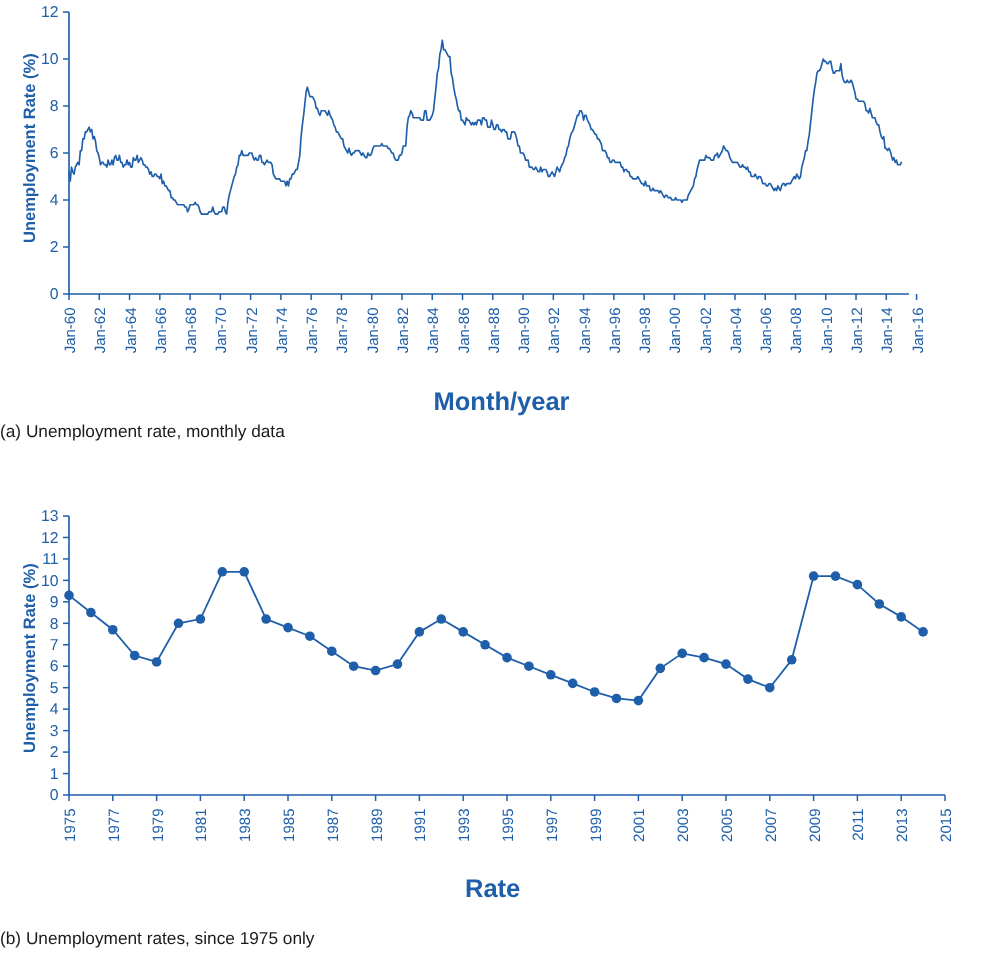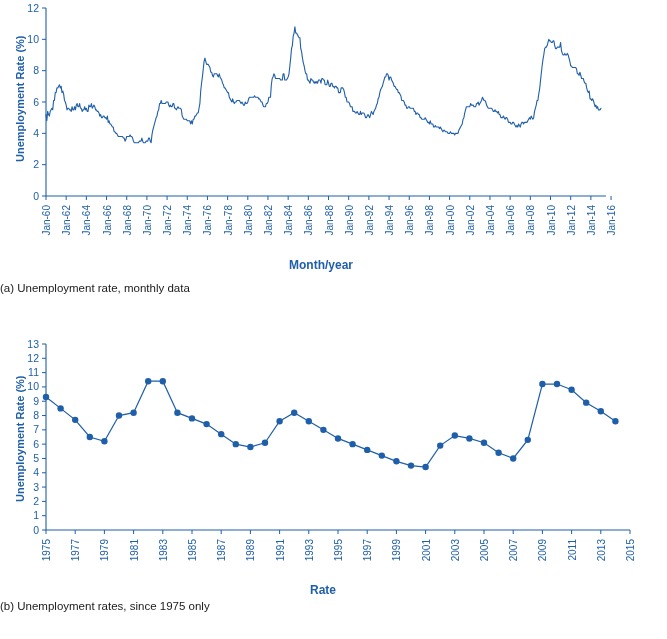--- a/index.html
+++ b/index.html
@@ -30,21 +30,21 @@
     position: absolute;
     font-size: 11px;
     font-weight: bold;
     color: #1f5fa9;
     transform: rotate(-90deg);
     transform-origin: left top;
     white-space: nowrap;
   }
   .xlabel {
     position: absolute;
-    font-size: 12px;
+    font-size: 17px;
     font-weight: bold;
     color: #1f5fa9;
     white-space: nowrap;
   }
   .caption {
     position: absolute;
     font-size: 11.5px;
     color: #1a1a1a;
     white-space: nowrap;
   }
@@ -288,15 +288,15 @@
           <circle cx="542.40" cy="54.06" r="3.2" class="pt"></circle>
           <circle cx="557.00" cy="54.06" r="3.2" class="pt"></circle>
           <circle cx="571.60" cy="59.78" r="3.2" class="pt"></circle>
           <circle cx="586.20" cy="72.66" r="3.2" class="pt"></circle>
           <circle cx="600.80" cy="81.25" r="3.2" class="pt"></circle>
           <circle cx="615.40" cy="91.26" r="3.2" class="pt"></circle>
         </g>
     </svg>
     <div class="ylabel" style="left:14px; top:172px;">Unemployment Rate (%)</div>
     <div class="xlabel" style="left:310px; top:253px;">Rate</div>
-    <div class="caption" style="left:0px; top:270px;">(b) Unemployment rates, since 1975 only</div>
+    <div class="caption" style="left:0px; top:290px;">(b) Unemployment rates, since 1975 only</div>
   </div>
 </div>
 
 </body></html>

